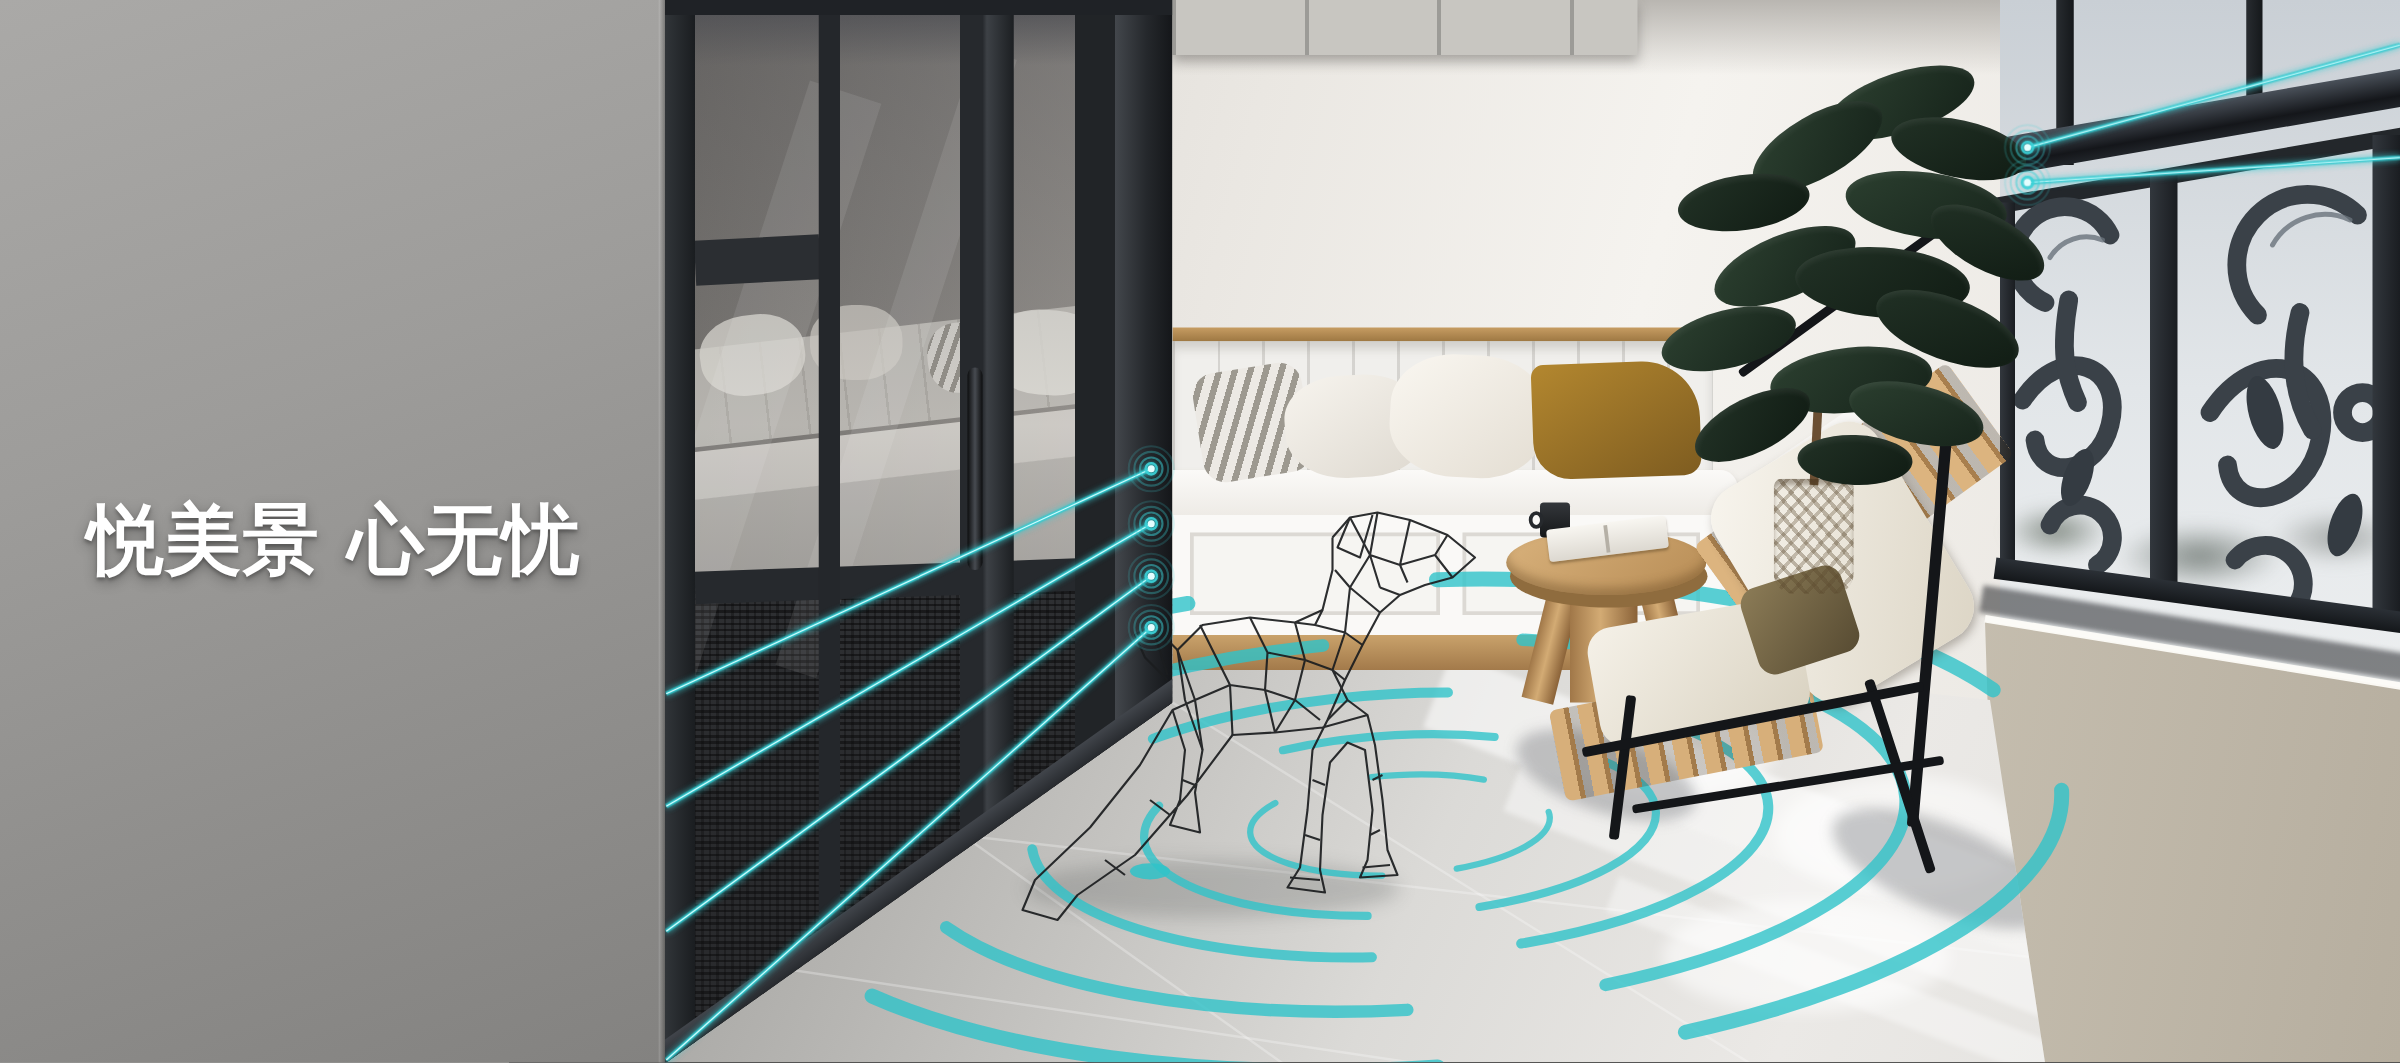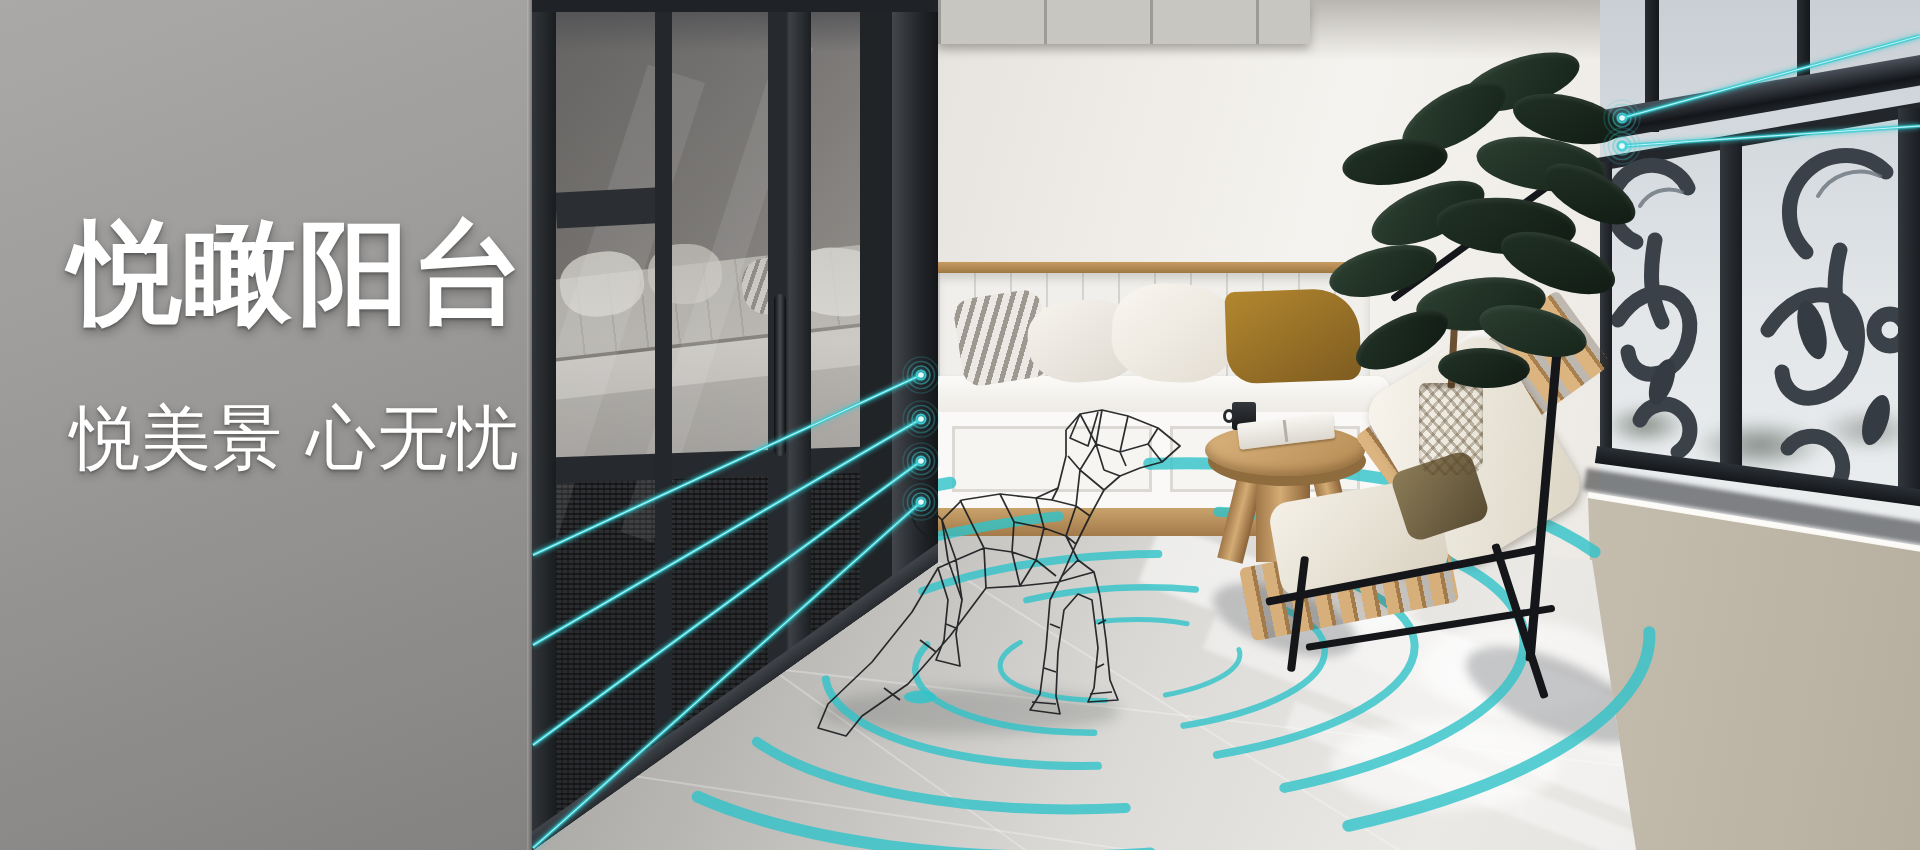--- a/index.html
+++ b/index.html
@@ -194,21 +194,21 @@
   
   svg.layer{left:0;top:0;width:1920px;height:850px;pointer-events:none;}
 
   
   .left-wall{left:0;top:0;width:532px;height:850px;
     background:linear-gradient(160deg,#aaa9a7 0%,#9d9c9a 38%,#908f8d 68%,#838280 100%);}
   .wall-edge{left:527px;top:0;width:5px;height:850px;background:linear-gradient(90deg,rgba(255,255,255,.18),rgba(0,0,0,.25));}
   .title-layer{left:0;top:0;width:1000px;height:620px;color:#fff;}
   .title-main{left:70px;top:198px;font-size:112px;font-weight:bold;letter-spacing:2px;white-space:nowrap;
     text-shadow:0 5px 12px rgba(0,0,0,.3),0 2px 3px rgba(0,0,0,.28);}
-  .title-sub{left:70px;top:392px;font-size:70px;font-weight:normal;letter-spacing:1px;white-space:nowrap;
+  .title-sub{left:70px;top:392px;font-size:61px;font-weight:bold;letter-spacing:1px;white-space:nowrap;
     text-shadow:0 4px 10px rgba(0,0,0,.3),0 2px 3px rgba(0,0,0,.28);}
 </style>
 </head>
 <body>
 
 <div class="stage">
 
   <div class="interior">
     <div class="ceiling-shade"></div>
     <div class="cabinets"></div>
@@ -443,17 +443,16 @@
         <circle cx="1622" cy="146" r="4.5" fill="none" stroke="#3BD2D8" stroke-width="1.7" opacity="0.85"></circle>
         <circle cx="1622" cy="146" r="5.5" fill="#3BD2D8" opacity="0.6" filter="url(#softglow)"></circle>
         <circle cx="1622" cy="146" r="2.8" fill="#E4FEFF"></circle>
       </g>
     </svg>
 
   <div class="left-wall">
     <div class="wall-edge"></div>
   </div>
   <div class="title-layer">
-    <div class="title-main">悦瞰阳台</div>
     <div class="title-sub">悦美景 心无忧</div>
   </div>
 
 </div>
 
 </body></html>

